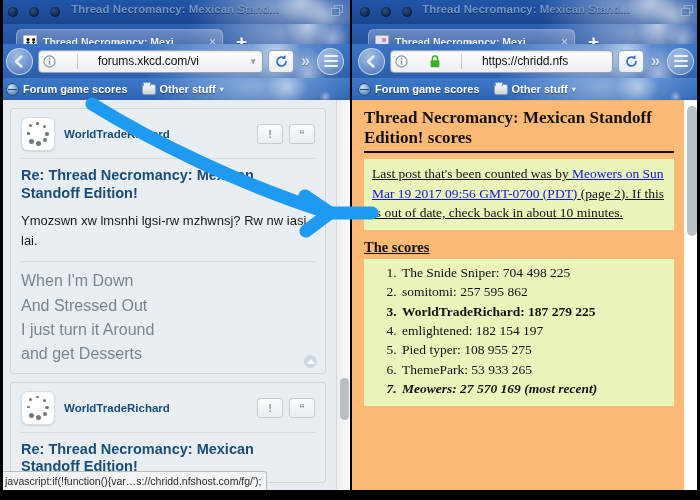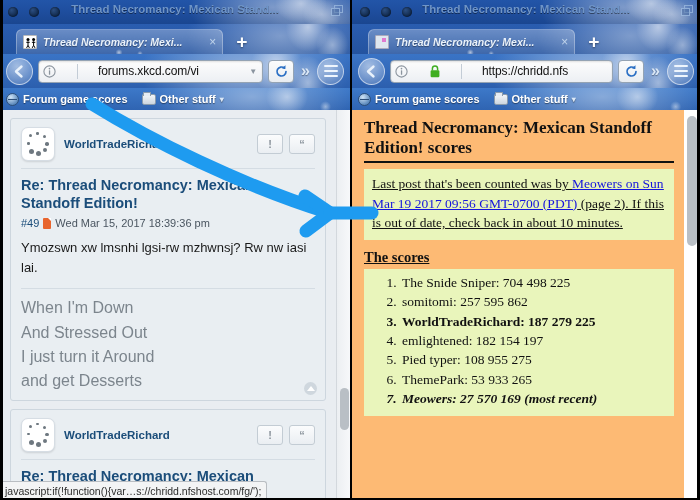--- a/index.html
+++ b/index.html
@@ -41,26 +41,25 @@
     white-space:nowrap; overflow:hidden;
     padding:0 40px;
   }
   .restore-icon { position:absolute; right:6px; top:5px; width:13px; height:12px; opacity:.75; }
   .restore-icon i { position:absolute; display:block; border:1.5px solid #9dbbe0; }
   .restore-icon i.b { left:0; top:3px; width:9px; height:8px; background:rgba(30,70,130,.4); }
   .restore-icon i.a { left:3px; top:0; width:9px; height:8px; }
 
   
   .tabstrip {
-    position:relative; height:30px;
+    position:relative; height:20px;
     background:
       radial-gradient(ellipse 130px 70px at 80% 40%, rgba(255,255,255,.40), rgba(255,255,255,0) 72%),
       linear-gradient(180deg,#2a5db0 0%,#24539f 100%);
     overflow:hidden;
-    font-style:italic;
   }
   .tabstrip .swirl2 {
     position:absolute; inset:0; pointer-events:none;
     background:
       radial-gradient(ellipse 36px 40px at 88% 10%, rgba(255,255,255,.55), rgba(255,255,255,0) 62%),
       radial-gradient(ellipse 26px 30px at 95% 70%, rgba(255,255,255,.42), rgba(255,255,255,0) 62%),
       radial-gradient(circle 5px at 34% 95%, rgba(255,255,255,.6), rgba(255,255,255,0) 70%),
       radial-gradient(circle 4px at 40% 99%, rgba(255,255,255,.5), rgba(255,255,255,0) 70%);
   }
   .tab {
@@ -344,25 +343,20 @@
               <span style="left:21px;top:20px;width:4px;height:4px"></span>
             </div>
             <div class="author">WorldTradeRichard</div>
             <div class="pbtns">
               <div class="pbtn">!</div>
               <div class="pbtn">“</div>
             </div>
           </div>
           <div class="hr"></div>
           <div class="subject">Re: Thread Necromancy: Mexican Standoff Edition!</div>
-          <div class="meta">
-            <span class="num">#49</span>
-            <span class="pageicon"></span>
-            <span>Wed Mar 15, 2017 18:39:36 pm</span>
-          </div>
           <div class="body">Ymozswn xw lmsnhi lgsi-rw mzhwnsj? Rw nw iasi lai.</div>
           <div class="hr2"></div>
           <div class="sig">
             <div><span>When I'm Down</span></div>
             <div><span>And Stressed Out</span></div>
             <div><span>I just turn it Around</span></div>
             <div><span>and get Desserts</span></div>
           </div>
           <div class="uparrow"></div>
         </div>

